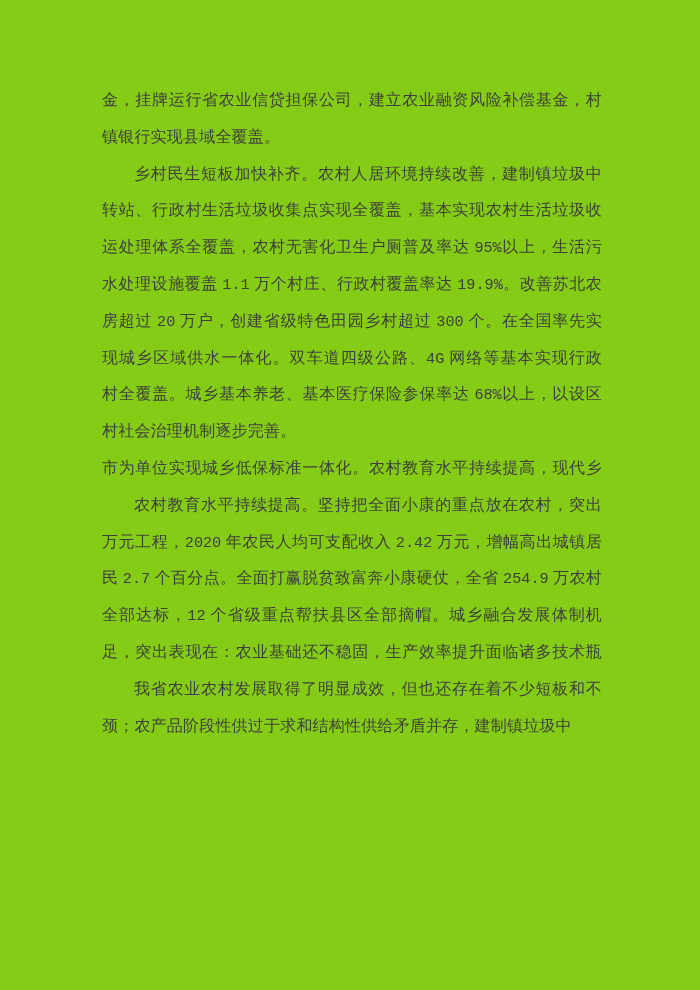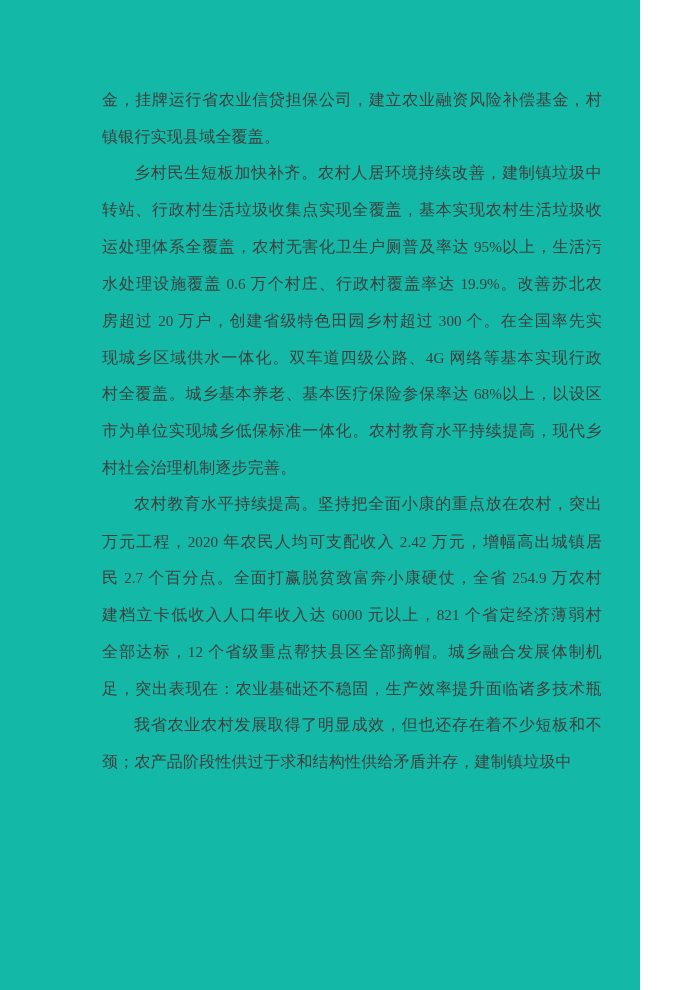--- a/index.html
+++ b/index.html
@@ -7,23 +7,23 @@
     padding: 0;
     background: #ffffff;
   }
   body {
     width: 700px;
     height: 990px;
     font-family: "Liberation Serif", "DejaVu Serif", serif;
   }
   .page {
     position: relative;
-    width: 640px;
+    width: 700px;
     height: 990px;
-    background: #14b8a6;
+    background: #84cc16;
     overflow: hidden;
   }
   .content {
     position: absolute;
     left: 102px;
     top: 82px;
     width: 500px;
     color: #3f3f3f;
     font-size: 16px;
     line-height: 36.8px;
@@ -33,46 +33,44 @@
     text-align: justify;
     text-align-last: justify;
     height: 36.8px;
     overflow: hidden;
   }
   .line.last {
     text-align-last: left;
   }
   .line.indent {
     text-indent: 2em;
-    font-family: Liberation Mono, monospace;
   }
   .num {
-    font-family: Liberation Serif, serif;
+    font-family: Liberation Mono, monospace;
     font-size: 0.95em;
     letter-spacing: 0;
   }
 </style>
 </head>
 <body>
 
 <div class="page">
   <div class="content" id="content">
       <div class="line">金，挂牌运行省农业信贷担保公司，建立农业融资风险补偿基金，村</div>
       <div class="line last">镇银行实现县域全覆盖。</div>
       <div class="line indent">乡村民生短板加快补齐。农村人居环境持续改善，建制镇垃圾中</div>
       <div class="line">转站、行政村生活垃圾收集点实现全覆盖，基本实现农村生活垃圾收</div>
       <div class="line">运处理体系全覆盖，农村无害化卫生户厕普及率达 <span class="num">95%</span>以上，生活污</div>
-      <div class="line">水处理设施覆盖 <span class="num">0.6</span> 万个村庄、行政村覆盖率达 <span class="num">19.9%</span>。改善苏北农</div>
+      <div class="line">水处理设施覆盖 <span class="num">1.1</span> 万个村庄、行政村覆盖率达 <span class="num">19.9%</span>。改善苏北农</div>
       <div class="line">房超过 <span class="num">20</span> 万户，创建省级特色田园乡村超过 <span class="num">300</span> 个。在全国率先实</div>
       <div class="line">现城乡区域供水一体化。双车道四级公路、<span class="num">4G</span> 网络等基本实现行政</div>
       <div class="line">村全覆盖。城乡基本养老、基本医疗保险参保率达 <span class="num">68%</span>以上，以设区</div>
+      <div class="line last">村社会治理机制逐步完善。</div>
       <div class="line">市为单位实现城乡低保标准一体化。农村教育水平持续提高，现代乡</div>
-      <div class="line last">村社会治理机制逐步完善。</div>
       <div class="line indent">农村教育水平持续提高。坚持把全面小康的重点放在农村，突出</div>
       <div class="line">万元工程，<span class="num">2020</span> 年农民人均可支配收入 <span class="num">2.42</span> 万元，增幅高出城镇居</div>
       <div class="line">民 <span class="num">2.7</span> 个百分点。全面打赢脱贫致富奔小康硬仗，全省 <span class="num">254.9</span> 万农村</div>
-      <div class="line">建档立卡低收入人口年收入达 <span class="num">6000</span> 元以上，<span class="num">821</span> 个省定经济薄弱村</div>
       <div class="line">全部达标，<span class="num">12</span> 个省级重点帮扶县区全部摘帽。城乡融合发展体制机</div>
       <div class="line">足，突出表现在：农业基础还不稳固，生产效率提升面临诸多技术瓶</div>
       <div class="line indent">我省农业农村发展取得了明显成效，但也还存在着不少短板和不</div>
       <div class="line last">颈；农产品阶段性供过于求和结构性供给矛盾并存，建制镇垃圾中</div>
     </div>
 </div>
 
 </body></html>

